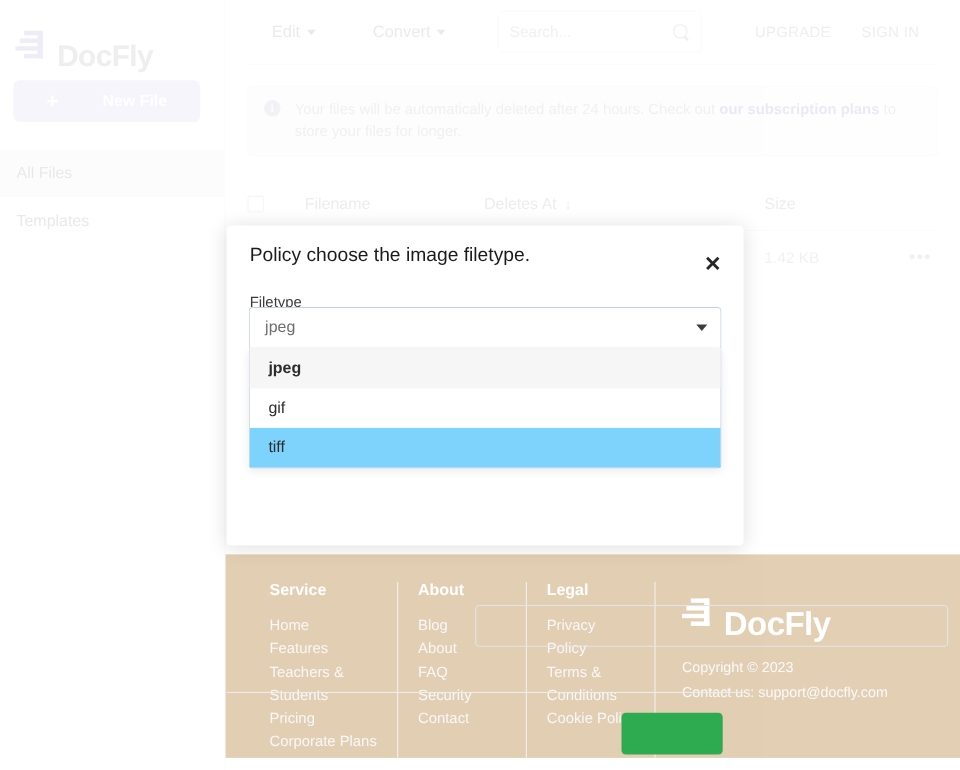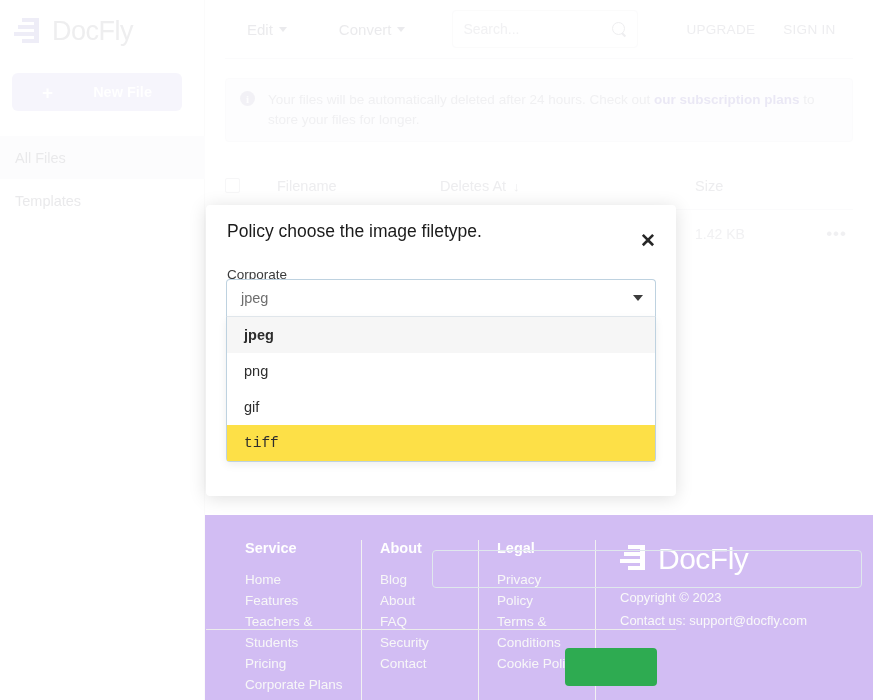--- a/index.html
+++ b/index.html
@@ -15,21 +15,21 @@
   #page { position: absolute; inset: 0; opacity: 0.30; }
 
   
   #sidebar {
     position: absolute; left: 0; top: 0; width: 205px; height: 700px;
     background: #ffffff; border-right: 1px solid #f2f2f4;
   }
   .logo-wrap { display: flex; align-items: center; gap: 7px; padding: 16px 0 0 14px; }
   .logo-mark { width: 31px; height: 28px; position: relative; }
   .logo-mark i { position: absolute; background: #c9c4e8; display: block; }
-  .logo-text { font-size: 27px; font-weight: normal; color: #c8c8cc; letter-spacing: -0.5px; }
+  .logo-text { font-size: 27px; font-weight: bold; color: #c8c8cc; letter-spacing: -0.5px; margin-top: 20px; }
   .new-file-btn {
     position: absolute; left: 12px; top: 73px; width: 170px; height: 38px;
     background: #e3dff6; border: none; border-radius: 6px; color: #ffffff;
     font-size: 14.5px; font-weight: bold; font-family: "Liberation Sans", sans-serif;
     display: flex; align-items: center; justify-content: center; gap: 40px;
   }
   .plus-icon { font-size: 19px; font-weight: bold; line-height: 1; }
   .side-nav { position: absolute; left: 0; top: 136px; width: 205px; }
   .side-item {
     height: 43px; display: flex; align-items: center; padding-left: 15px;
@@ -88,22 +88,22 @@
   .c-del  { width: 255px; }
   .c-size { width: 120px; }
   .c-menu { flex: 1; text-align: right; padding-right: 6px; }
   .th { font-size: 14.5px; color: #c4c4cb; }
   .td { font-size: 14px; color: #d2d2d8; }
   .sortarrow { margin-left: 7px; font-size: 13px; }
   .dots { font-size: 17px; color: #cfcfd6; letter-spacing: 1px; }
 
   
   #footer {
-    position: absolute; left: 205px; top: 515px; width: 668px; height: 185px;
-    background: #6d28d9;
+    position: absolute; left: 205px; top: 504px; width: 668px; height: 185px;
+    background: #a16207;
   }
   .fcols { display: flex; padding: 25px 0 0 40px; }
   .fcol { width: 117px; padding-right: 16px; border-right: 1px solid #d2d2d2; min-height: 160px; }
   .fcol:first-child { padding-left: 0; }
   .fcol.spaced { padding-left: 18px; }
   .fhead { font-size: 14.5px; font-weight: bold; color: #ffffff; margin-bottom: 14px; }
   .flink { font-size: 13.5px; color: #e8e8e8; line-height: 1.55; }
   .fbrand { padding-left: 24px; }
   .fbrand .logo-wrap { padding: 2px 0 0 0; }
   .fbrand .logo-mark i { background: #ffffff; }
@@ -138,21 +138,21 @@
   .dropdown {
     position: absolute; left: 226px; top: 317px; width: 430px;
     border: 1px solid #bed2e0; border-top: none; border-radius: 0 0 4px 4px;
     background: #ffffff; z-index: 7; box-shadow: 0 3px 9px rgba(0,0,0,0.07);
   }
   .dd-item {
     height: 36px; display: flex; align-items: center; padding-left: 17px;
     font-size: 14.5px; color: #2d2d2d; cursor: pointer;
   }
   .dd-item.selected { background: #f6f6f6; font-weight: bold; }
-  .dd-item.hover { background: #fde047; font-family: Liberation Mono, monospace; }
+  .dd-item.hover { background: #7dd3fc; }
 
   
   .modal-hidden-field {
     position: absolute; left: 226px; top: 345px; width: 430px; height: 38px;
     border: 1px solid #dfe7ec; border-radius: 4px; z-index: 2;
   }
   .modal-divider { position: absolute; left: 0; right: 0; top: 424px; height: 1px; background: #ececec; z-index: 2; }
   .modal-submit {
     position: absolute; right: 19px; top: 443px; width: 92px; height: 38px;
     background: #2eab51; border-radius: 4px; border: none; z-index: 3;
@@ -275,31 +275,30 @@
           <div class="fmeta">Copyright © 2023</div>
           <div class="fmeta" style="margin-top:2px;">Contact us: support@docfly.com</div>
         </div>
       </div>
     </div>
   </div>
 
   <div id="modal">
     <div class="modal-title">Policy choose the image filetype.</div>
     <button class="modal-close">✕</button>
-    <div class="field-label">Corporate</div>
+    <div class="field-label">Filetype</div>
     <div class="modal-hidden-field"></div>
     <div class="modal-divider"></div>
     <button class="modal-submit"></button>
   </div>
 
   <div class="select-box">
     <span class="select-value">jpeg</span>
     <span class="select-caret"></span>
   </div>
 
   <div class="dropdown">
     <div class="dd-item selected">jpeg</div>
-    <div class="dd-item">png</div>
     <div class="dd-item">gif</div>
     <div class="dd-item hover">tiff</div>
   </div>
 
 </div>
 
 </body></html>

